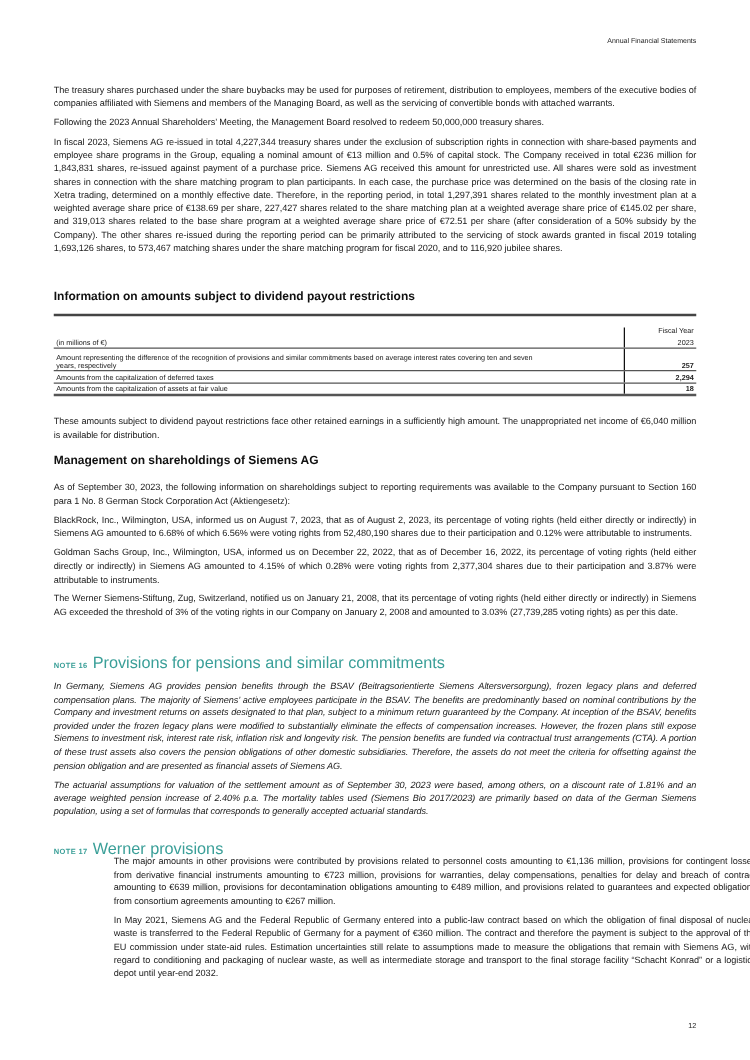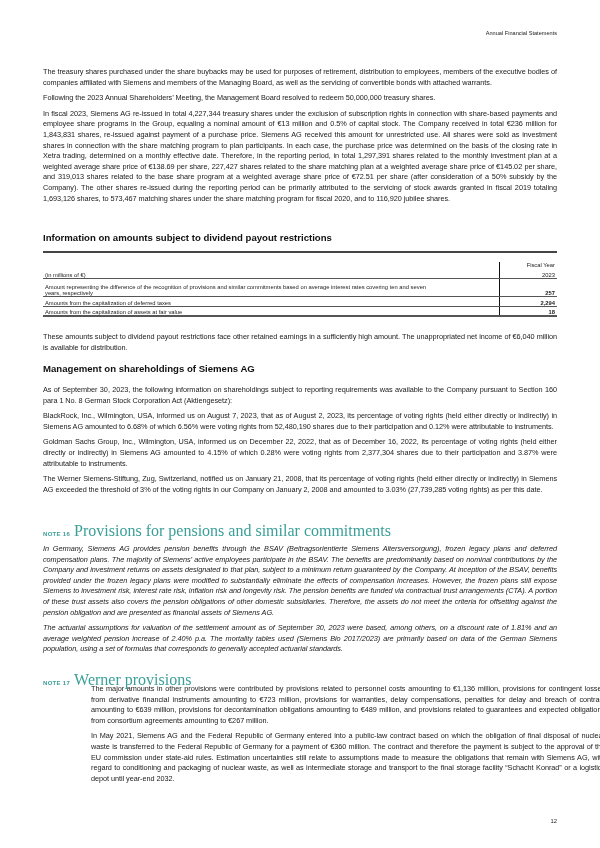--- a/index.html
+++ b/index.html
@@ -4,21 +4,21 @@
 <style>
   html, body { margin: 0; padding: 0; background: #ffffff; }
   body { width: 600px; height: 848px; position: relative; overflow: hidden;
          font-family: "Liberation Sans", sans-serif; color: #1a1a1a; }
   .page { position: absolute; left: 43px; top: 0; width: 514px; }
   .running-header { position: absolute; right: 43px; top: 30px; font-size: 5.6px; color: #222; }
   p.body { margin: 0 0 5px 0; font-size: 7.3px; line-height: 10.6px; text-align: justify; letter-spacing: -0.05px; }
   h3.sub { margin: 0; font-size: 9.6px; font-weight: bold; color: #111; }
   .note-heading { display: flex; align-items: baseline; gap: 4px; color: #3a9f98; margin: 0; }
   .note-label { font-size: 6px; font-weight: bold; letter-spacing: 0.3px; }
-  .note-title { font-size: 16px; font-family: Liberation Serif, serif; }
+  .note-title { font-size: 13px; }
   .tbl { width: 514px; border-collapse: collapse; font-size: 5.8px; color: #222; }
   .tbl td { padding: 0; vertical-align: bottom; }
   .tbl .val { width: 55px; text-align: right; font-weight: bold; border-left: 1px solid #111; padding-right: 2px; }
   .tbl .lab { padding-left: 2px; }
   .page-number { position: absolute; right: 43px; top: 818px; font-size: 5.8px; color: #222; }
 </style>
 </head>
 <body>
 
 <div class="running-header">Annual Financial Statements</div>

